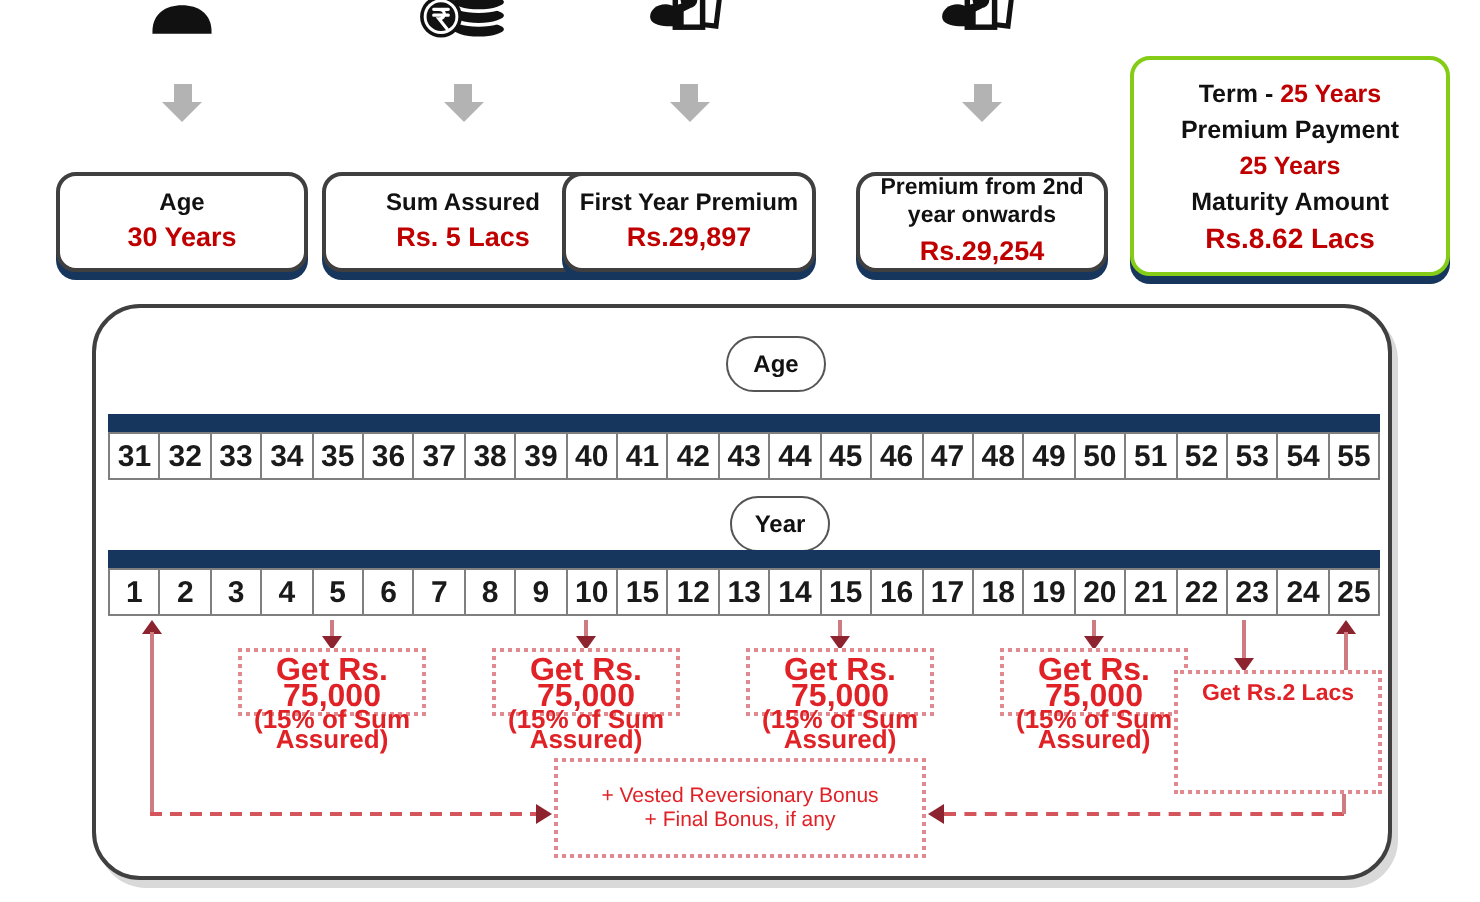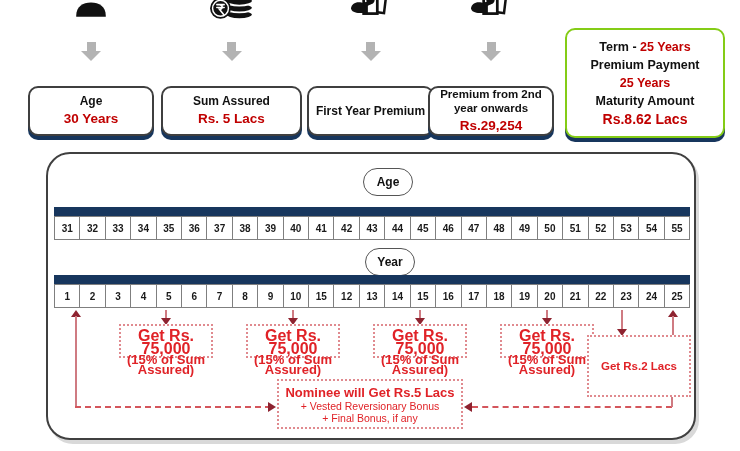--- a/index.html
+++ b/index.html
@@ -23,29 +23,29 @@
   .summary-card .red{color:#c00000;}
 
   
   .panel{position:absolute;left:46px;top:152px;width:650px;height:288px;box-sizing:border-box;
          border:2px solid #404040;border-radius:24px;background:#fff;box-shadow:3px 4px 0 #d9d9d9;}
   .oval{position:absolute;width:48px;height:26px;border:1.5px solid #555;border-radius:14px;background:#fff;
         display:flex;align-items:center;justify-content:center;font-weight:700;font-size:12px;color:#111;}
   .navy-bar{position:absolute;left:6px;width:636px;height:9px;background:#17365d;}
   .cells{position:absolute;left:6px;width:636px;height:24px;display:flex;}
   .cells .cell{flex:1;border:1px solid #7f7f7f;margin-left:-1px;background:#fff;display:flex;align-items:center;
-        justify-content:center;font-weight:700;font-size:10px;color:#1a1a1a;}
+        justify-content:center;font-weight:700;font-size:15px;color:#1a1a1a;}
   .cells .cell:first-child{margin-left:0;}
 
   
   .note{position:absolute;box-sizing:border-box;border:2px dotted #e08a8f;background:#fff;text-align:center;padding:3px 2px;}
   .note .l1{font-weight:700;font-size:16px;color:#e02227;line-height:13px;}
   .note .l2{font-weight:700;font-size:13px;color:#e02227;line-height:10px;}
   .benefit{top:170px;width:94px;height:34px;}
-  .maturity{left:539px;top:181px;width:104px;height:62px;display:flex;flex-direction:column;justify-content:center;}
+  .maturity{left:539px;top:181px;width:104px;height:62px;display:flex;flex-direction:row;justify-content:center;}
   .maturity .l1{font-size:11.5px;line-height:14px;}
   .nominee{left:229px;top:225px;width:186px;height:50px;display:flex;flex-direction:column;justify-content:center;}
   .nominee .big{font-weight:700;font-size:13px;color:#e02227;line-height:15px;}
   .nominee .sm{font-weight:400;font-size:10.5px;color:#e02227;line-height:12px;}
 
   
   .vstem{position:absolute;width:2px;background:#cf7b82;}
   .head-down{position:absolute;width:0;height:0;border-left:5px solid transparent;border-right:5px solid transparent;border-top:7px solid #8e2330;}
   .head-up{position:absolute;width:0;height:0;border-left:5px solid transparent;border-right:5px solid transparent;border-bottom:7px solid #8e2330;}
   .head-right{position:absolute;width:0;height:0;border-top:5px solid transparent;border-bottom:5px solid transparent;border-left:8px solid #8e2330;}
@@ -92,36 +92,37 @@
   <div class="gray-arrow">
       <div class="stem"></div>
       <div class="head"></div>
     </div>
   <div class="card">
     <div class="lbl">Sum Assured</div>
     <div class="val">Rs. 5 Lacs</div>
   </div>
 </div>
 
-<div class="top-col" style="left:307px;width:127px;">
+<div class="top-col" style="left:281px;width:127px;">
   <div class="icon-slot">
     <svg width="42" height="38" viewBox="0 0 40 36">
       <rect x="25" y="4" width="9" height="25" fill="#fff" stroke="#111" stroke-width="2.4" transform="rotate(7 29 16)"></rect>
       <rect x="13" y="4" width="13" height="26" fill="#fff" stroke="#111" stroke-width="2.6"></rect>
       <circle cx="19.5" cy="17" r="4" fill="#111"></circle>
       <path d="M1 25c0-4 5-7 10-5.5l6 2v8H9c-4 0-8-1.5-8-4.5z" fill="#111"></path>
       <path d="M12 20l6-2 2 3-6 3z" fill="#111"></path>
     </svg>
   </div>
   <div class="gray-arrow">
       <div class="stem"></div>
       <div class="head"></div>
     </div>
   <div class="card">
     <div class="lbl">First Year Premium</div>
+    <div class="val">Rs.29,897</div>
   </div>
 </div>
 
 <div class="top-col" style="left:428px;width:126px;">
   <div class="icon-slot">
     <svg width="42" height="38" viewBox="0 0 40 36">
       <rect x="25" y="4" width="9" height="25" fill="#fff" stroke="#111" stroke-width="2.4" transform="rotate(7 29 16)"></rect>
       <rect x="13" y="4" width="13" height="26" fill="#fff" stroke="#111" stroke-width="2.6"></rect>
       <circle cx="19.5" cy="17" r="4" fill="#111"></circle>
       <path d="M1 25c0-4 5-7 10-5.5l6 2v8H9c-4 0-8-1.5-8-4.5z" fill="#111"></path>
@@ -265,18 +266,17 @@
   </div>
 
   <div class="dashed-h" style="left:27px;top:252px;width:196px;"></div>
   <div class="head-right" style="left:220px;top:248px;"></div>
 
   <div class="dashed-h" style="left:424px;top:252px;width:200px;"></div>
   <div class="head-left" style="left:416px;top:248px;"></div>
   <div class="vstem" style="left:623px;top:243px;height:10px;"></div>
 
   <div class="note nominee">
-    <div class="big">Nominee will Get Rs.5 Lacs</div>
     <div class="sm">+ Vested Reversionary Bonus</div>
     <div class="sm">+ Final Bonus, if any</div>
   </div>
 
 </div>
 
 </body></html>

